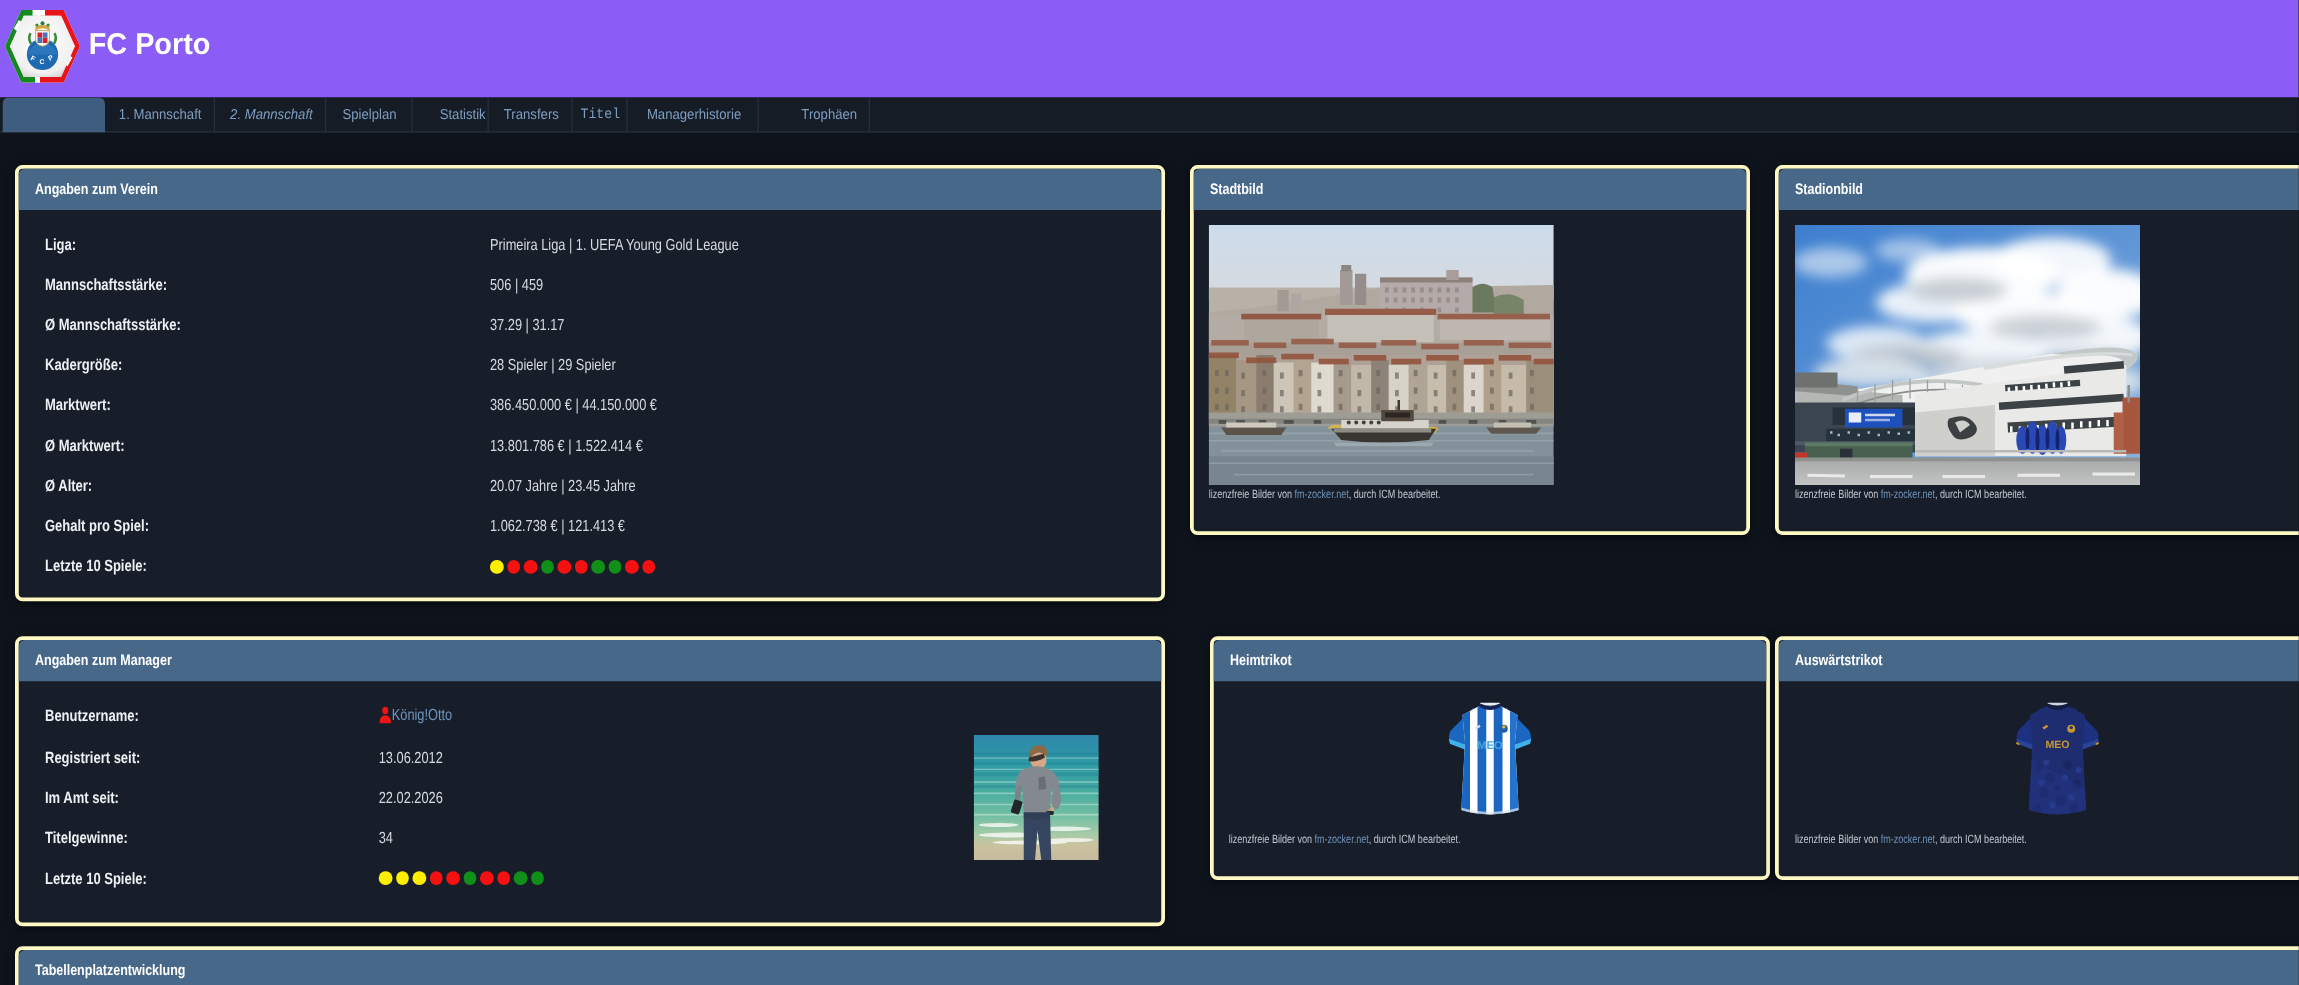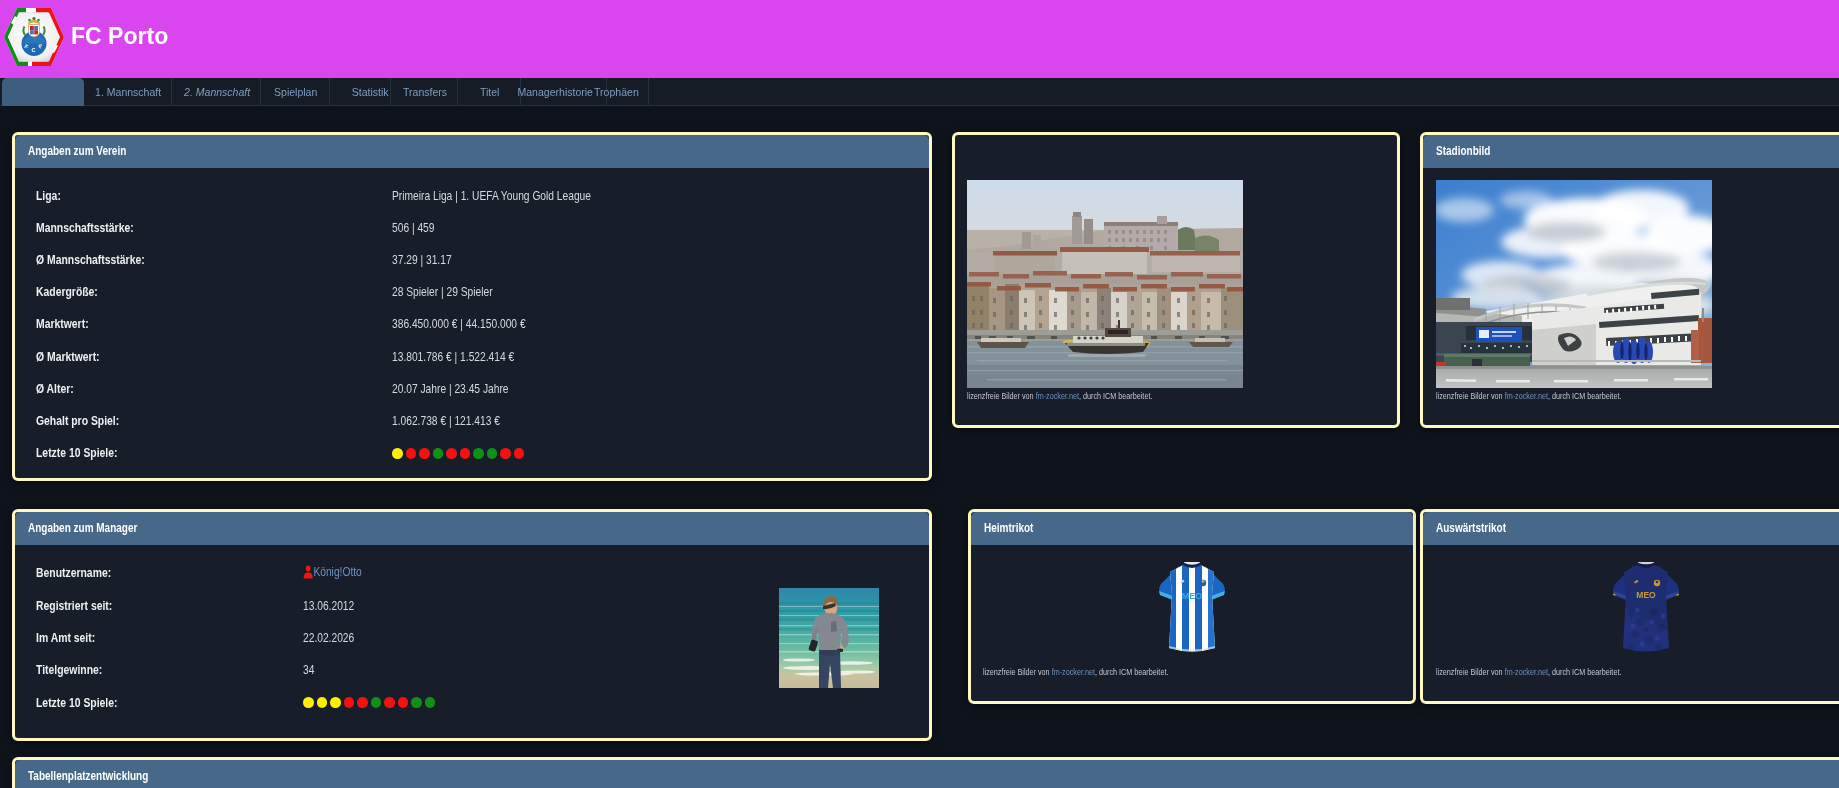--- a/index.html
+++ b/index.html
@@ -1,19 +1,19 @@
 <!DOCTYPE html>
 <html lang="de"><head>
 <meta charset="utf-8">
 <title>FC Porto</title>
 <style>
   * { margin:0; padding:0; box-sizing:border-box; }
   html,body { width:1839px; height:788px; overflow:hidden; }
   body { background:#0f141c; font-family:"Liberation Sans", sans-serif; position:relative; }
-  .hdr { position:absolute; left:0; top:0; width:1839px; height:78px; background:#d946ef; }
+  .hdr { position:absolute; left:0; top:0; width:1839px; height:78px; background:#8b5cf6; }
   .logo { position:absolute; left:2px; top:5px; }
   .title { position:absolute; left:71px; top:22px; font-size:24px; font-weight:bold; color:#ffffff; transform:scaleX(.96); transform-origin:0 50%; white-space:nowrap; }
   .tabs { position:absolute; left:0; top:78px; width:1839px; height:28px; background:#161c26; border-bottom:1px solid #27303d; }
   .tab { position:absolute; top:0; height:28px; line-height:28px; text-align:center; color:#7e9ec1; font-size:11.5px; border-right:1px solid #262f3c; white-space:nowrap; }
   .tab span { display:inline-block; transform:scaleX(.915); }
   .tab.active { background:#3f5d7e; border-radius:5px 5px 0 0; border-color:transparent; }
   .card { position:absolute; background:#181e29; border:3px solid #fef9c3; border-radius:6px; box-shadow:0 2px 8px rgba(0,0,0,.5); }
   .chd { height:33px; line-height:33px; background:#476889; border-radius:5px 5px 0 0; color:#fff; font-weight:bold; font-size:12.2px; padding-left:13px; }
   .chd span { display:inline-block; transform:scaleX(.82); transform-origin:0 50%; }
   .lbl { position:absolute; color:#eef1f4; font-weight:bold; font-size:13px; white-space:nowrap; transform:scaleX(.8); transform-origin:0 50%; }
@@ -66,23 +66,23 @@
     <div class="title">FC Porto</div>
   </div>
 
   <div class="tabs">
     <div class="tab active" style="left:2px; width:82px;"></div>
     <div class="tab" style="left:86px; width:86px;"><span>1. Mannschaft</span></div>
     <div class="tab" style="left:174px; width:87px;font-style:italic;"><span>2. Mannschaft</span></div>
     <div class="tab" style="left:263px; width:67px;"><span>Spielplan</span></div>
     <div class="tab" style="left:331px; width:60px;text-align:right;"><span>Statistik</span></div>
     <div class="tab" style="left:393px; width:65px;"><span>Transfers</span></div>
-    <div class="tab" style="left:459px; width:62px;"><span>Titel</span></div>
+    <div class="tab" style="left:459px; width:43px;font-family:Liberation Mono, monospace;"><span>Titel</span></div>
     <div class="tab" style="left:504px; width:103px;"><span>Managerhistorie</span></div>
-    <div class="tab" style="left:584px; width:65px;"><span>Trophäen</span></div>
+    <div class="tab" style="left:631px; width:65px;"><span>Trophäen</span></div>
   </div>
 
   <div class="card" style="left:12px; top:132px; width:920px; height:349px;">
     <div class="chd"><span>Angaben zum Verein</span></div>
     <div class="lbl" style="left:21px; top:53px;">Liga:</div>
     <div class="val" style="left:377px; top:53px;">Primeira Liga | 1. UEFA Young Gold League</div>
     <div class="lbl" style="left:21px; top:85px;">Mannschaftsstärke:</div>
     <div class="val" style="left:377px; top:85px;">506 | 459</div>
     <div class="lbl" style="left:21px; top:117px;">Ø Mannschaftsstärke:</div>
     <div class="val" style="left:377px; top:117px;">37.29 | 31.17</div>
@@ -105,20 +105,21 @@
       <div class="dot dr"></div>
       <div class="dot dr"></div>
       <div class="dot dg"></div>
       <div class="dot dg"></div>
       <div class="dot dr"></div>
       <div class="dot dr"></div>
     </div>
   </div>
 
   <div class="card" style="left:952px; top:132px; width:448px; height:296px;">
+    <div class="chd"><span>Stadtbild</span></div>
     <svg class="photo" style="left:12px; top:45px; filter:saturate(0.8) blur(0.3px);" width="276" height="208" viewBox="0 0 276 208">
       <defs>
         <linearGradient id="sky1" x1="0" y1="0" x2="0" y2="1">
           <stop offset="0" stop-color="#c9dcf0"></stop>
           <stop offset="0.75" stop-color="#d2dae3"></stop>
           <stop offset="1" stop-color="#d5dade"></stop>
         </linearGradient>
       </defs>
       <rect width="276" height="60" fill="url(#sky1)"></rect>
 

